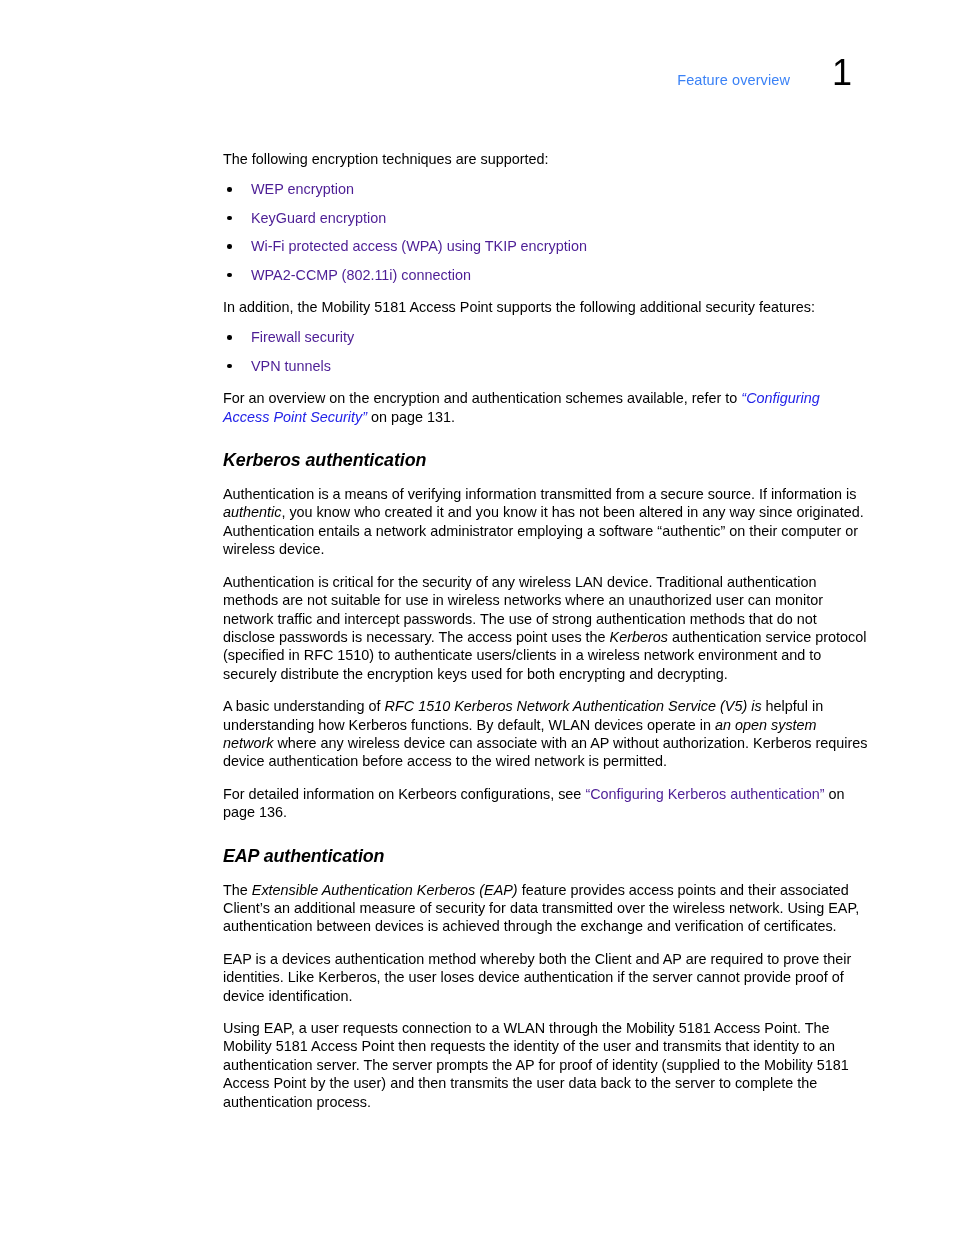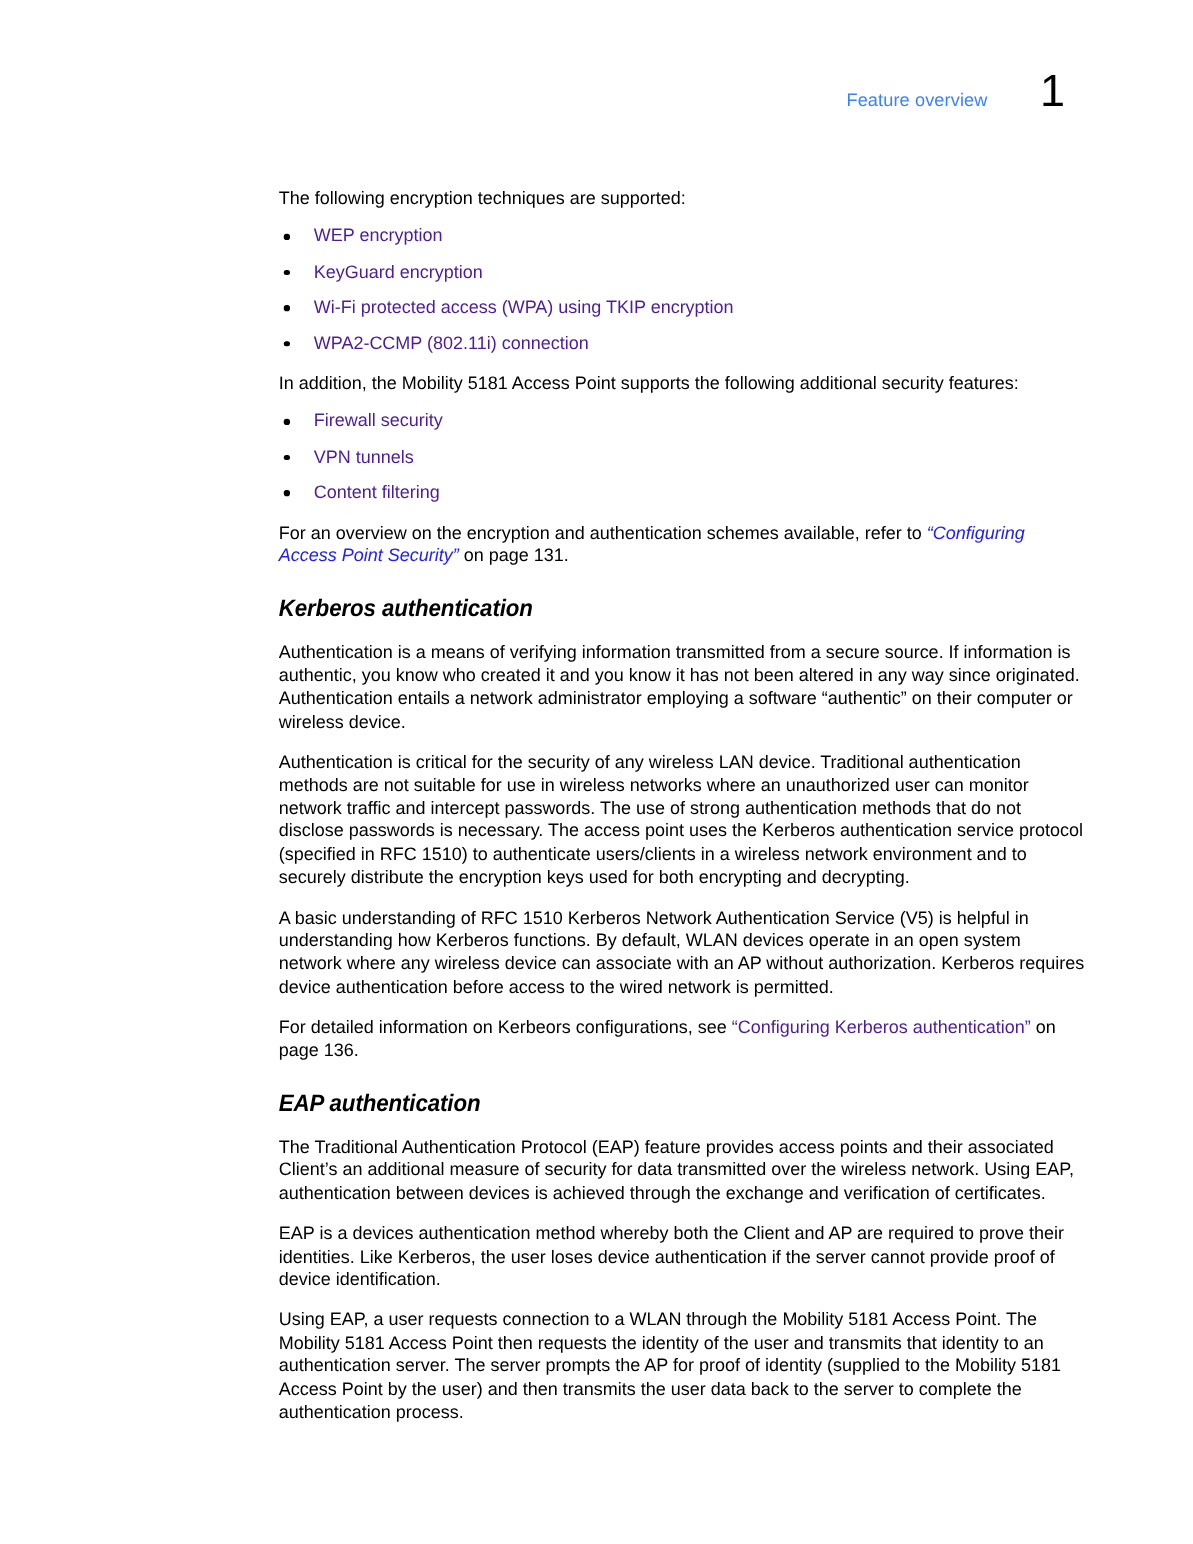--- a/index.html
+++ b/index.html
@@ -94,20 +94,21 @@
     background: #000000;
   }
   .xref {
     color: #4c1d95;
   }
   .xref-italic {
     color: #2222e8;
     font-style: italic;
   }
   em, .ital {
+    font-style: italic;
     margin-top: 20px;
   }
 
   
   h2.section-heading {
     margin: 0;
     font-size: 19px;
     line-height: 22px;
     font-weight: bold;
     font-style: italic;
@@ -157,24 +158,20 @@
 
     <ul class="bullet-list">
       <li>
         <span class="bullet-dot"></span>
         <span class="xref">Firewall security</span>
       </li>
       <li>
         <span class="bullet-dot"></span>
         <span class="xref">VPN tunnels</span>
       </li>
-      <li>
-        <span class="bullet-dot"></span>
-        <span class="xref">Content filtering</span>
-      </li>
     </ul>
 
     <div class="gap-md"></div>
 
     <p class="body-text">
       <span>For an overview on the encryption and authentication schemes available, refer to </span><span class="xref-italic">“Configuring Access Point Security”</span><span> on page 131.</span>
     </p>
 
     <div class="gap-lg"></div>
 
@@ -204,21 +201,21 @@
       <span>For detailed information on Kerbeors configurations, see </span><span class="xref">“Configuring Kerberos authentication”</span><span> on page 136.</span>
     </p>
 
     <div class="gap-lg"></div>
 
     <h2 class="section-heading">EAP authentication</h2>
 
     <div class="gap-md"></div>
 
     <p class="body-text">
-      <span>The </span><span class="ital">Traditional Authentication Protocol (EAP)</span><span> feature provides access points and their associated Client’s an additional measure of security for data transmitted over the wireless network. Using EAP, authentication between devices is achieved through the exchange and verification of certificates.</span>
+      <span>The </span><span class="ital">Extensible Authentication Kerberos (EAP)</span><span> feature provides access points and their associated Client’s an additional measure of security for data transmitted over the wireless network. Using EAP, authentication between devices is achieved through the exchange and verification of certificates.</span>
     </p>
 
     <div class="gap-md"></div>
 
     <p class="body-text">EAP is a devices authentication method whereby both the Client and AP are required to prove their identities. Like Kerberos, the user loses device authentication if the server cannot provide proof of device identification.</p>
 
     <div class="gap-md"></div>
 
     <p class="body-text">Using EAP, a user requests connection to a WLAN through the Mobility 5181 Access Point. The Mobility 5181 Access Point then requests the identity of the user and transmits that identity to an authentication server. The server prompts the AP for proof of identity (supplied to the Mobility 5181 Access Point by the user) and then transmits the user data back to the server to complete the authentication process.</p>
 

